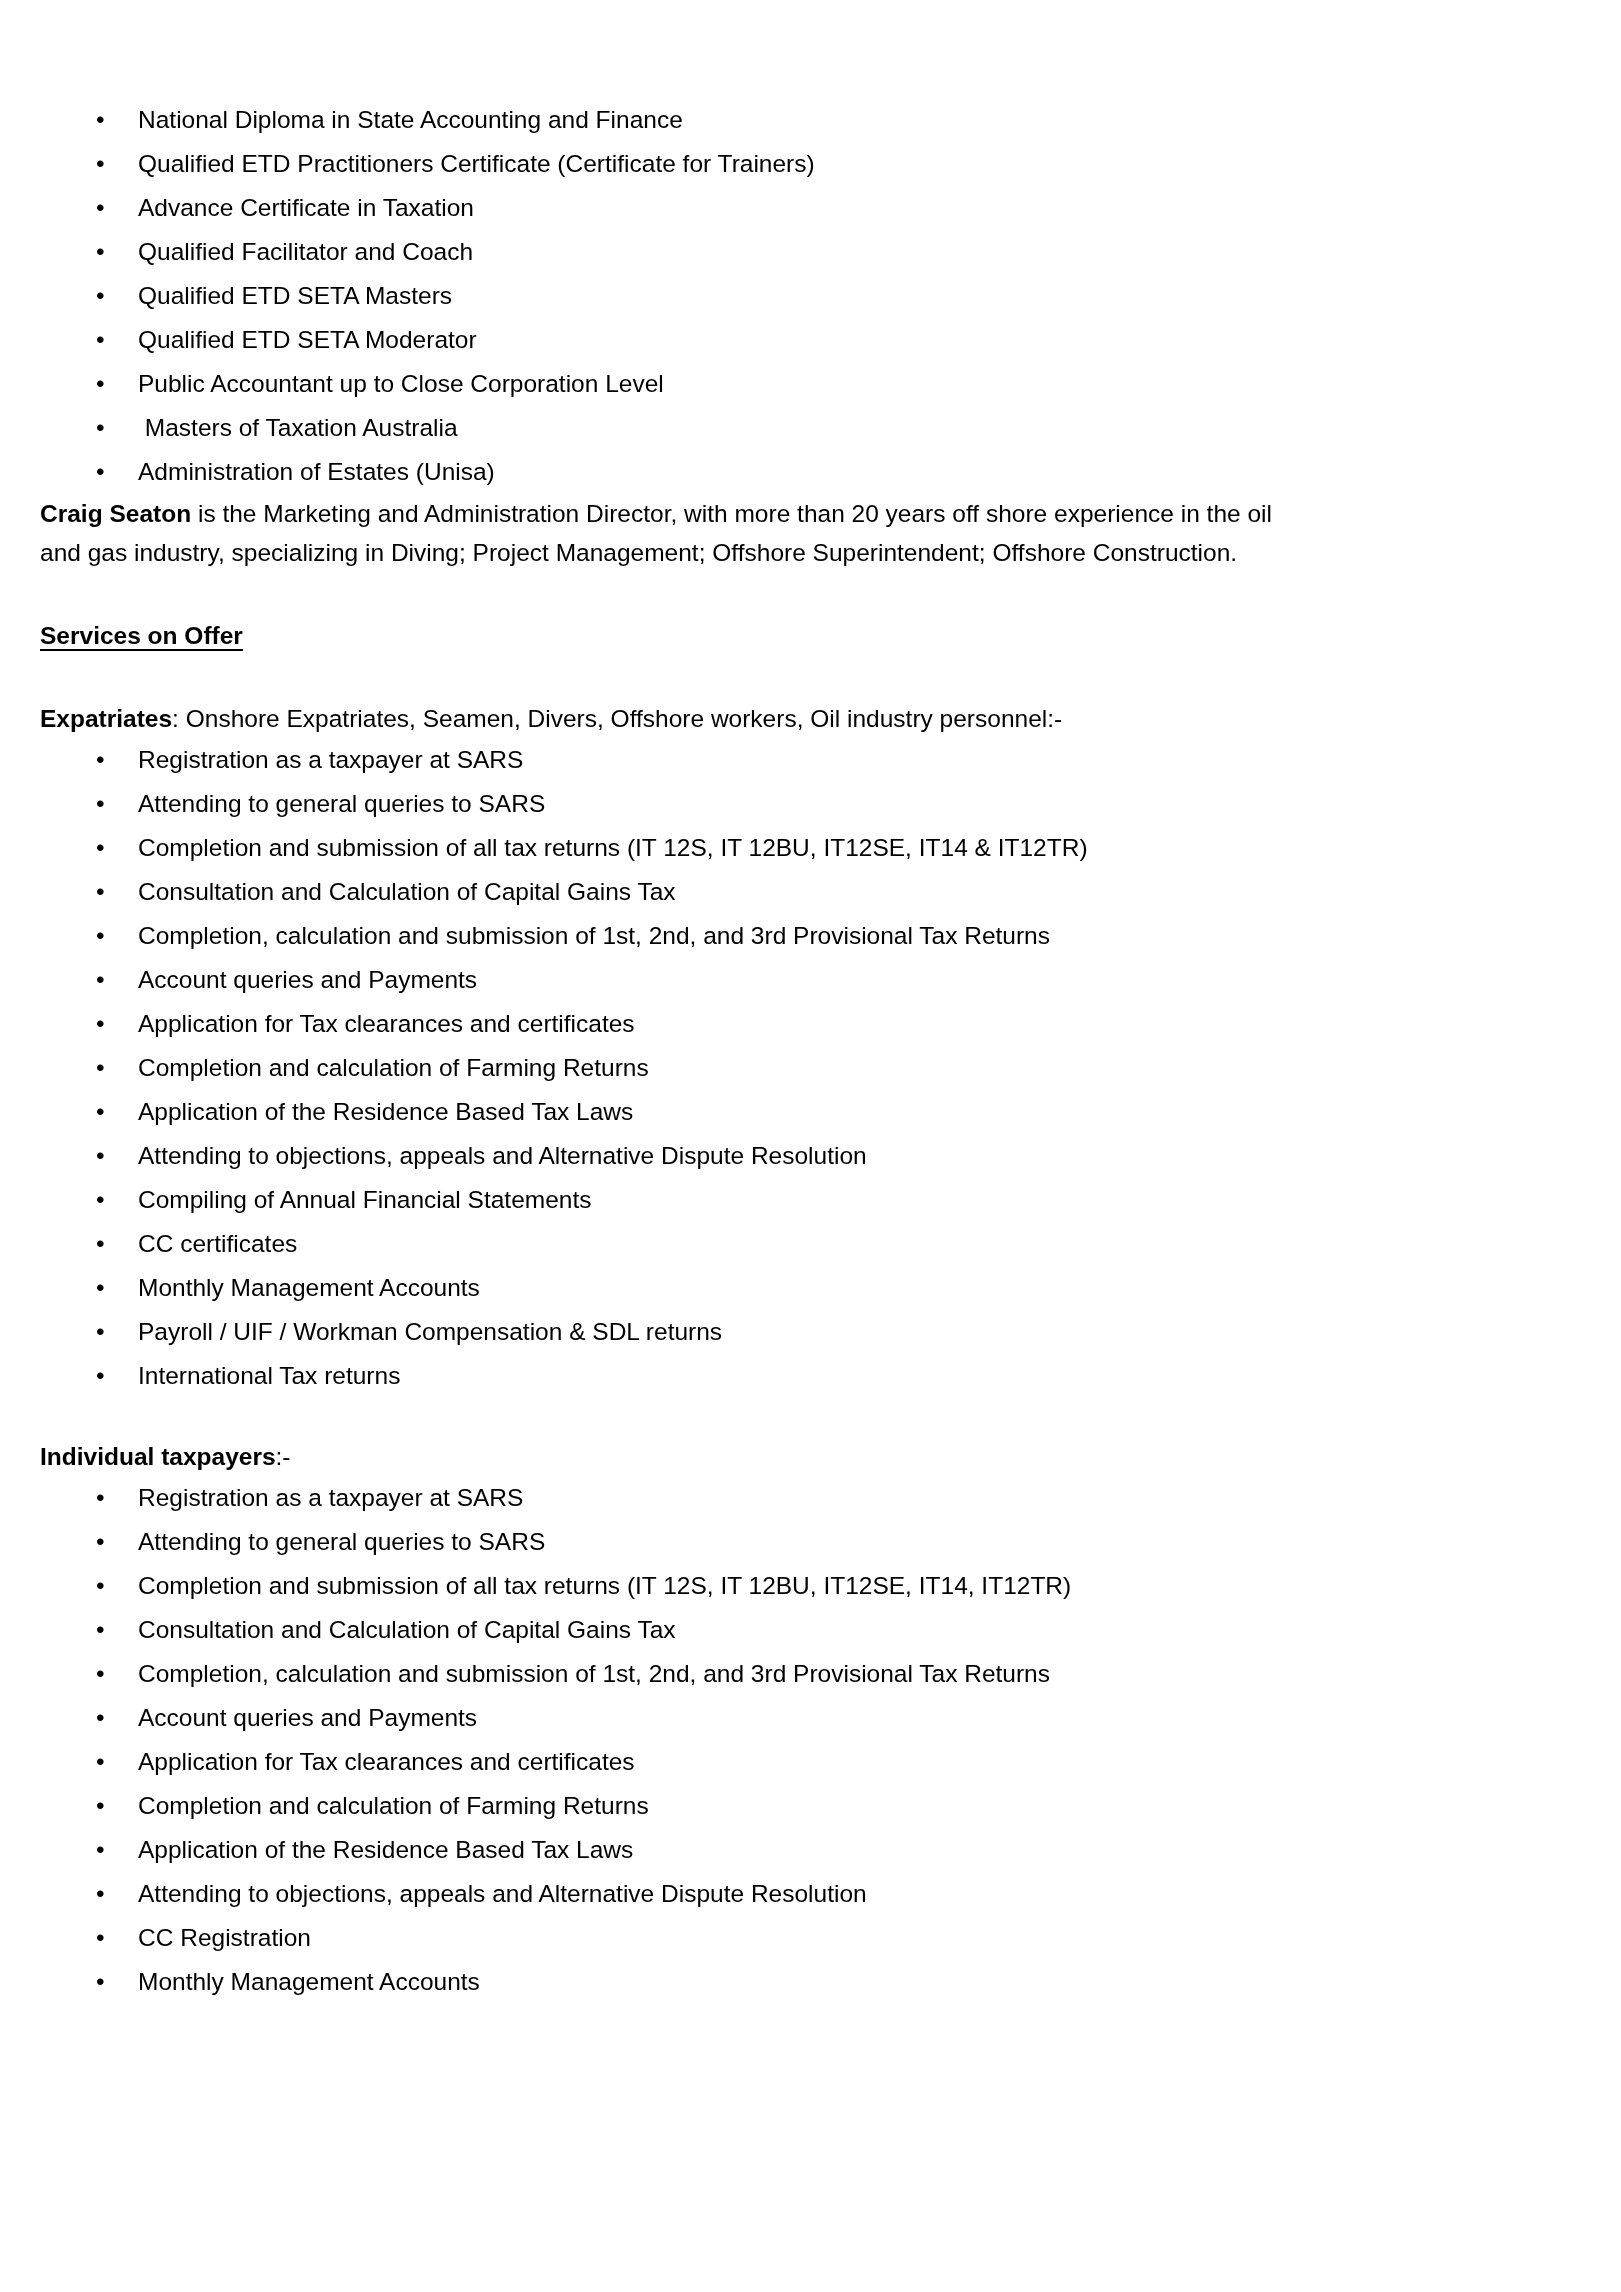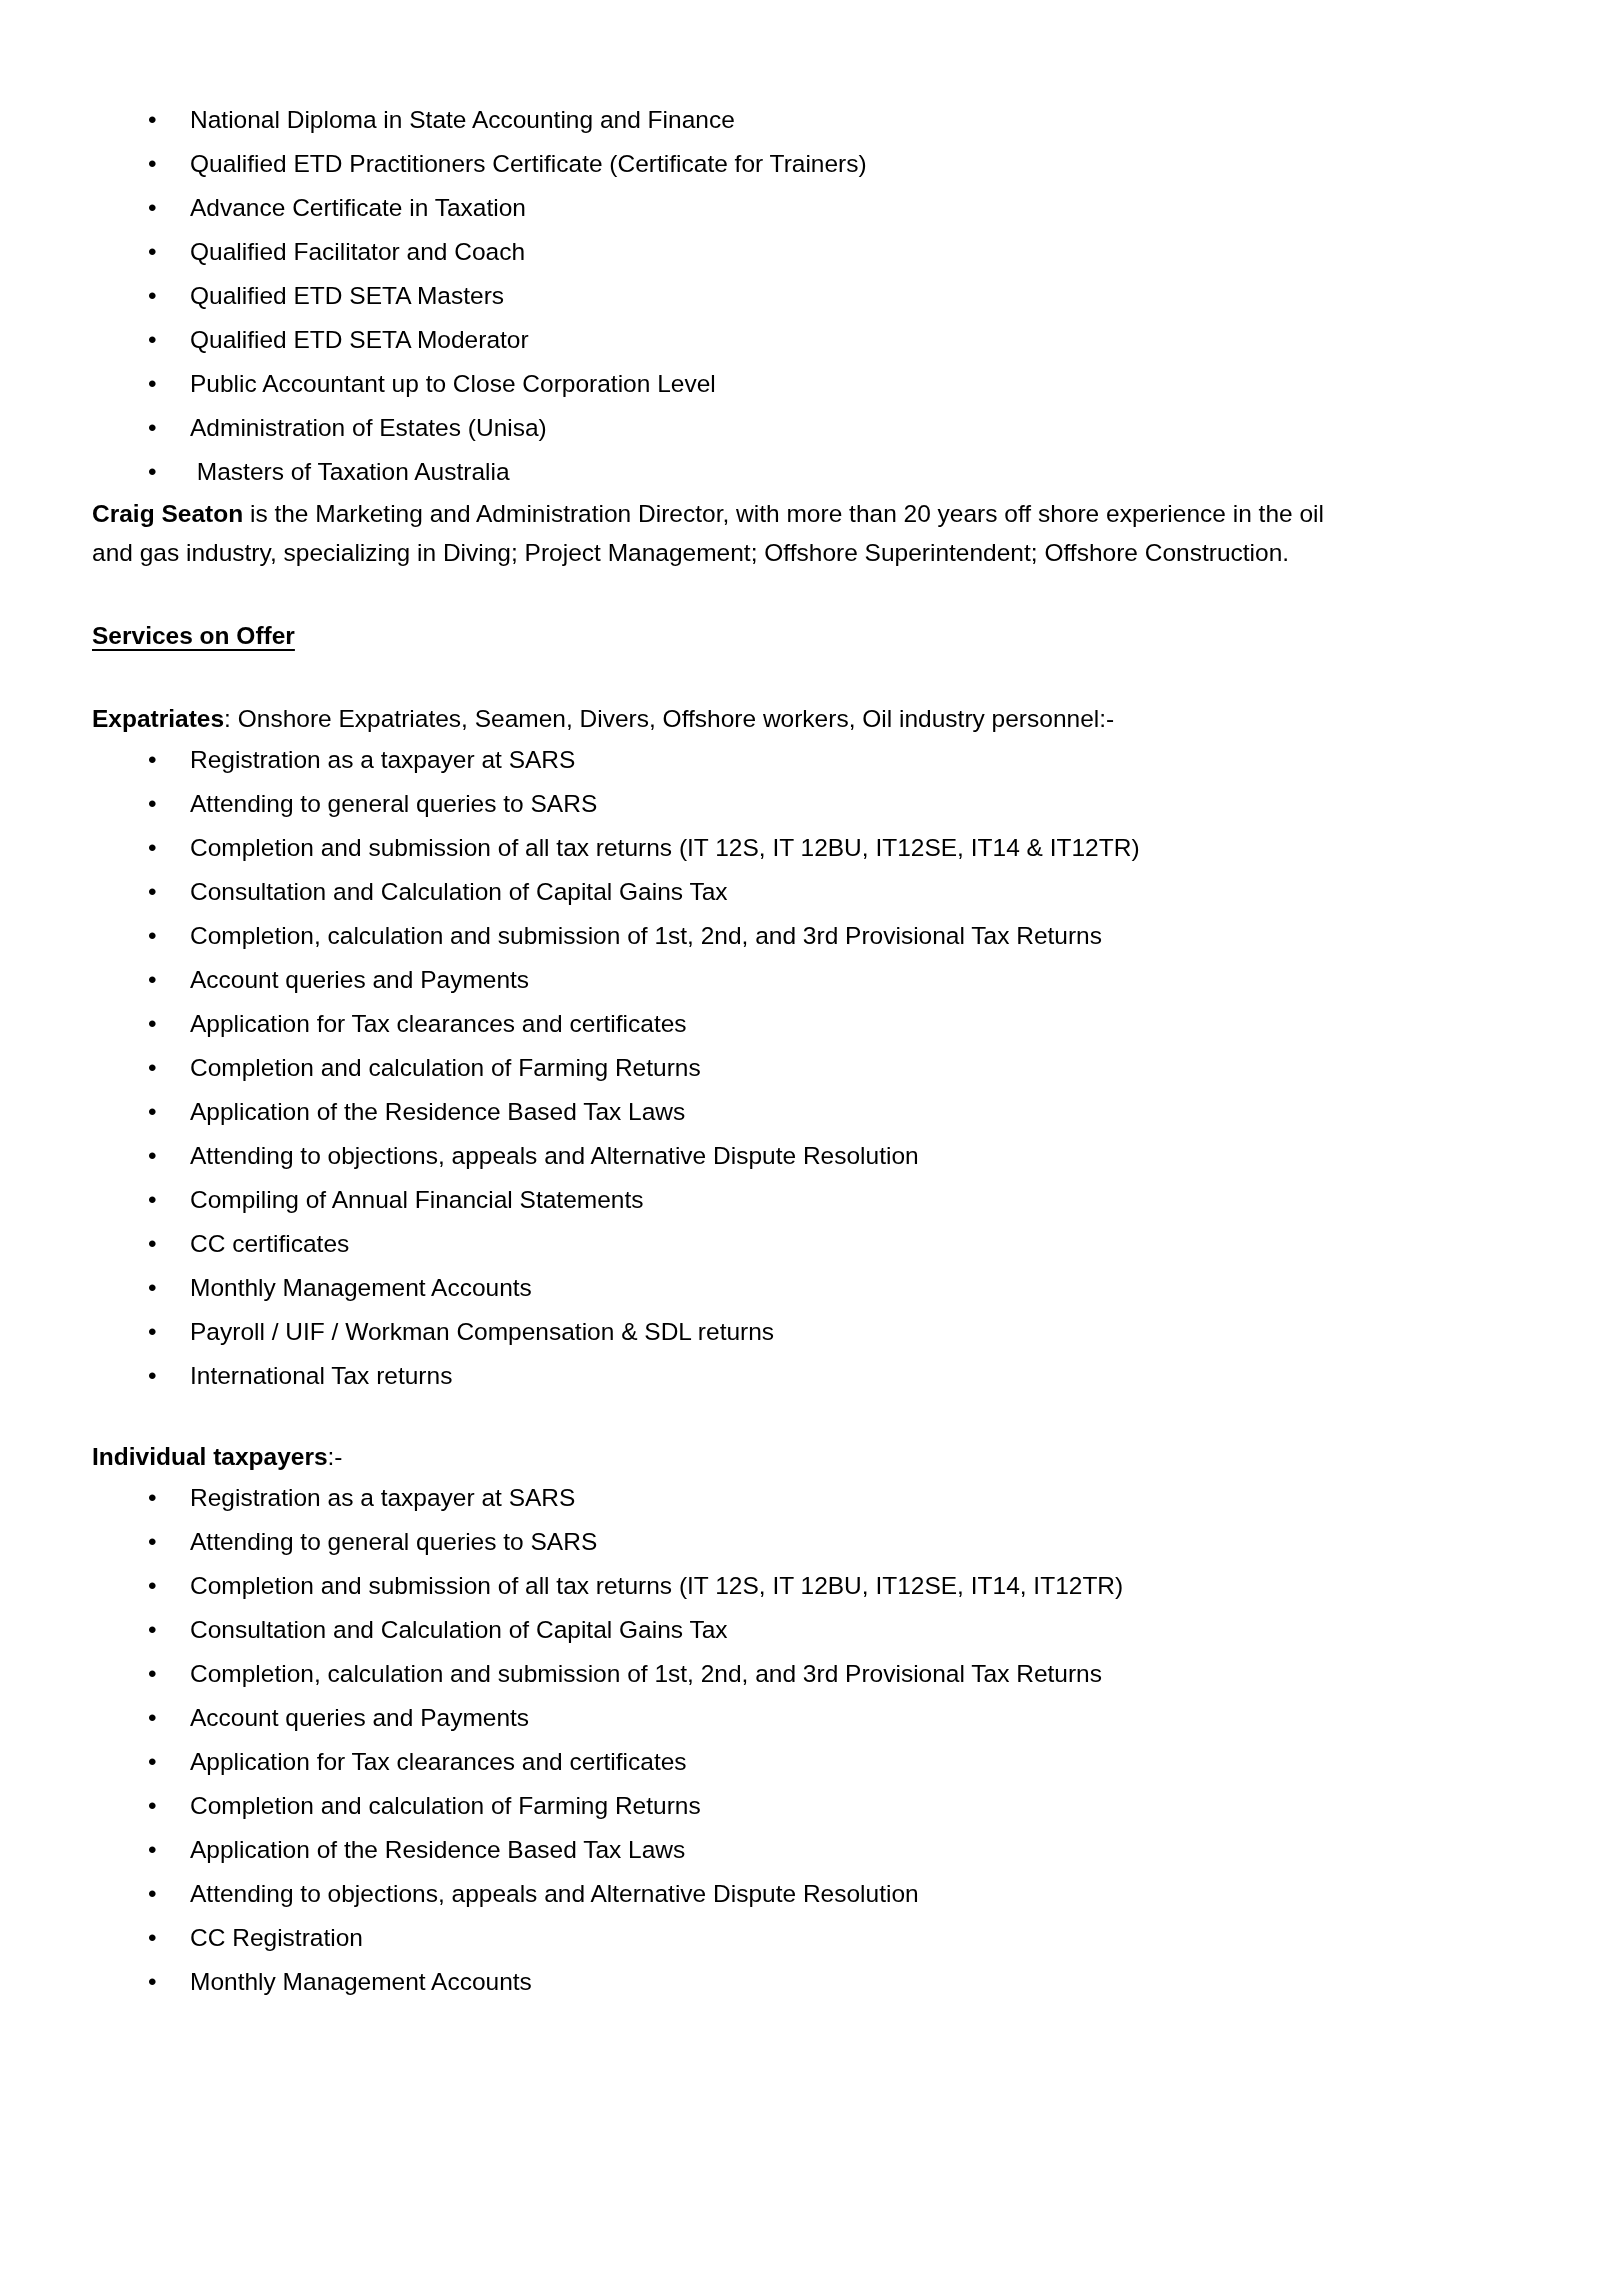--- a/index.html
+++ b/index.html
@@ -6,21 +6,21 @@
     margin: 0;
     padding: 0;
     background: #ffffff;
   }
   .page {
     position: relative;
     width: 1621px;
     height: 2293px;
     box-sizing: border-box;
     background: #ffffff;
-    padding: 98px 88px 0 92px;
+    padding: 98px 88px 0 40px;
     font-family: "Liberation Sans", sans-serif;
     font-size: 24.5px;
     color: #000000;
     overflow: hidden;
   }
   ul.doc-list {
     list-style: none;
     margin: 0;
     padding: 0;
   }
@@ -66,22 +66,22 @@
 <div class="page">
 
   <ul class="doc-list">
       <li>National Diploma in State Accounting and Finance</li>
       <li>Qualified ETD Practitioners Certificate (Certificate for Trainers)</li>
       <li>Advance Certificate in Taxation</li>
       <li>Qualified Facilitator and Coach</li>
       <li>Qualified ETD SETA Masters</li>
       <li>Qualified ETD SETA Moderator</li>
       <li>Public Accountant up to Close Corporation Level</li>
+      <li> Masters of Taxation Australia</li>
       <li>Administration of Estates (Unisa)</li>
-      <li> Masters of Taxation Australia</li>
     </ul>
 
   <div>
     <div class="para-line"><span class="bold">Craig Seaton</span><span> is the Marketing and Administration Director, with more than 20 years off shore experience in the oil</span></div>
     <div class="para-line">and gas industry, specializing in Diving; Project Management; Offshore Superintendent; Offshore Construction.</div>
   </div>
 
   <div class="heading-row">
     <span class="services-heading">Services on Offer</span>
   </div>

